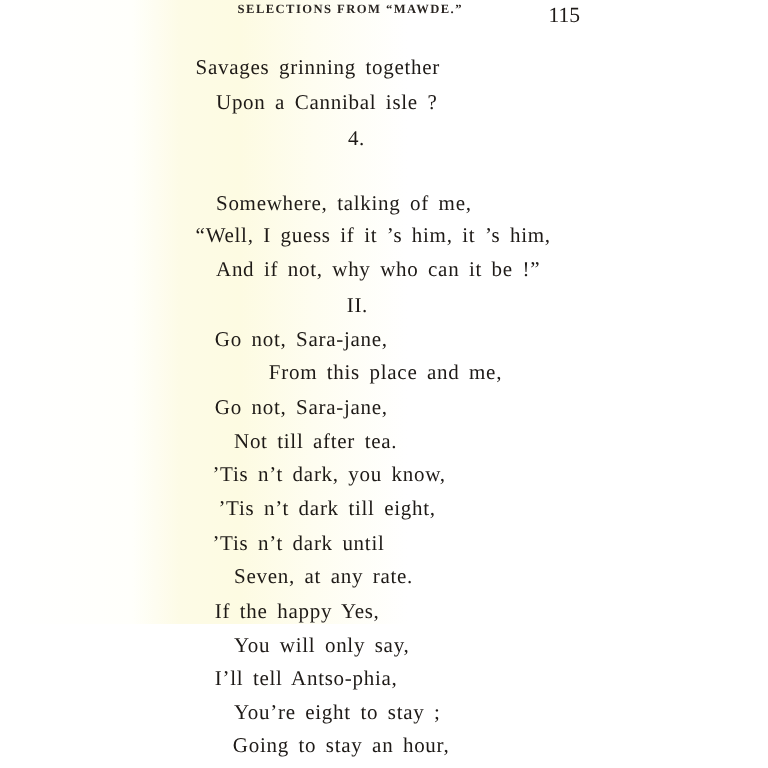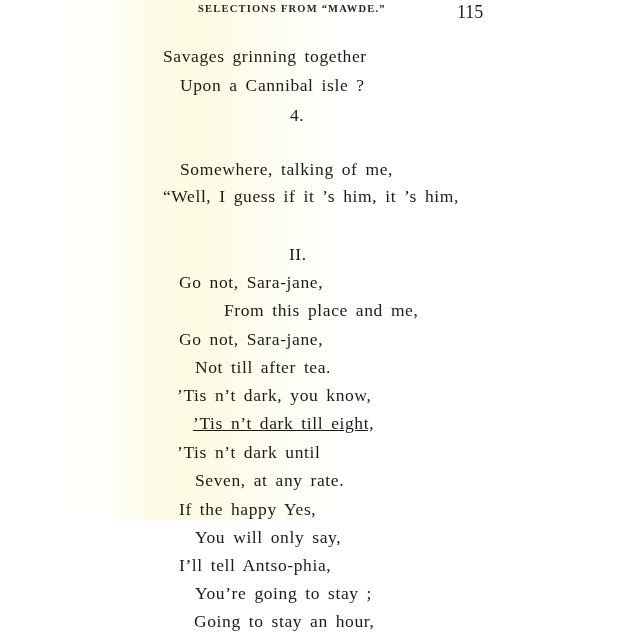--- a/index.html
+++ b/index.html
@@ -64,28 +64,29 @@
 
 <div class="page">
   <div class="running-head">SELECTIONS FROM “MAWDE.”</div>
   <div class="page-number">115</div>
 
   <div class="line flush" style="top:46px;">Savages grinning together</div>
   <div class="line indent" style="top:75px;">Upon a Cannibal isle ?</div>
   <div class="stanza-num" style="top:105px; left:290px;">4.</div>
   <div class="line indent" style="top:159px;">Somewhere, talking of me,</div>
   <div class="line flush" style="top:186px;">“Well, I guess if it ’s him, it ’s him,</div>
+  <div class="line indent" style="top:214px;">And if not, why who can it be !”</div>
   <div class="stanza-num" style="top:244px; left:289px;">II.</div>
 
   <div class="line" style="top:272px; left:179px;">Go not, Sara-jane,</div>
   <div class="line" style="top:300px; left:207px;margin-left:17px;">From this place and me,</div>
   <div class="line" style="top:329px; left:179px;">Go not, Sara-jane,</div>
   <div class="line" style="top:357px; left:195px;">Not till after tea.</div>
   <div class="line" style="top:385px; left:177px;">’Tis n’t dark, you know,</div>
-  <div class="line" style="top:413px; left:193px;text-decoration:underline;">’Tis n’t dark till eight,</div>
+  <div class="line" style="top:413px; left:182px;">’Tis n’t dark till eight,</div>
   <div class="line" style="top:442px; left:177px;">’Tis n’t dark until</div>
   <div class="line" style="top:470px; left:195px;">Seven, at any rate.</div>
   <div class="line" style="top:499px; left:179px;">If the happy Yes,</div>
   <div class="line" style="top:527px; left:195px;">You will only say,</div>
   <div class="line" style="top:555px; left:179px;">I’ll tell Antso-phia,</div>
-  <div class="line" style="top:583px; left:195px;">You’re going to stay ;</div>
+  <div class="line" style="top:583px; left:195px;">You’re eight to stay ;</div>
   <div class="line" style="top:611px; left:194px;">Going to stay an hour,</div>
 </div>
 
 </body></html>

